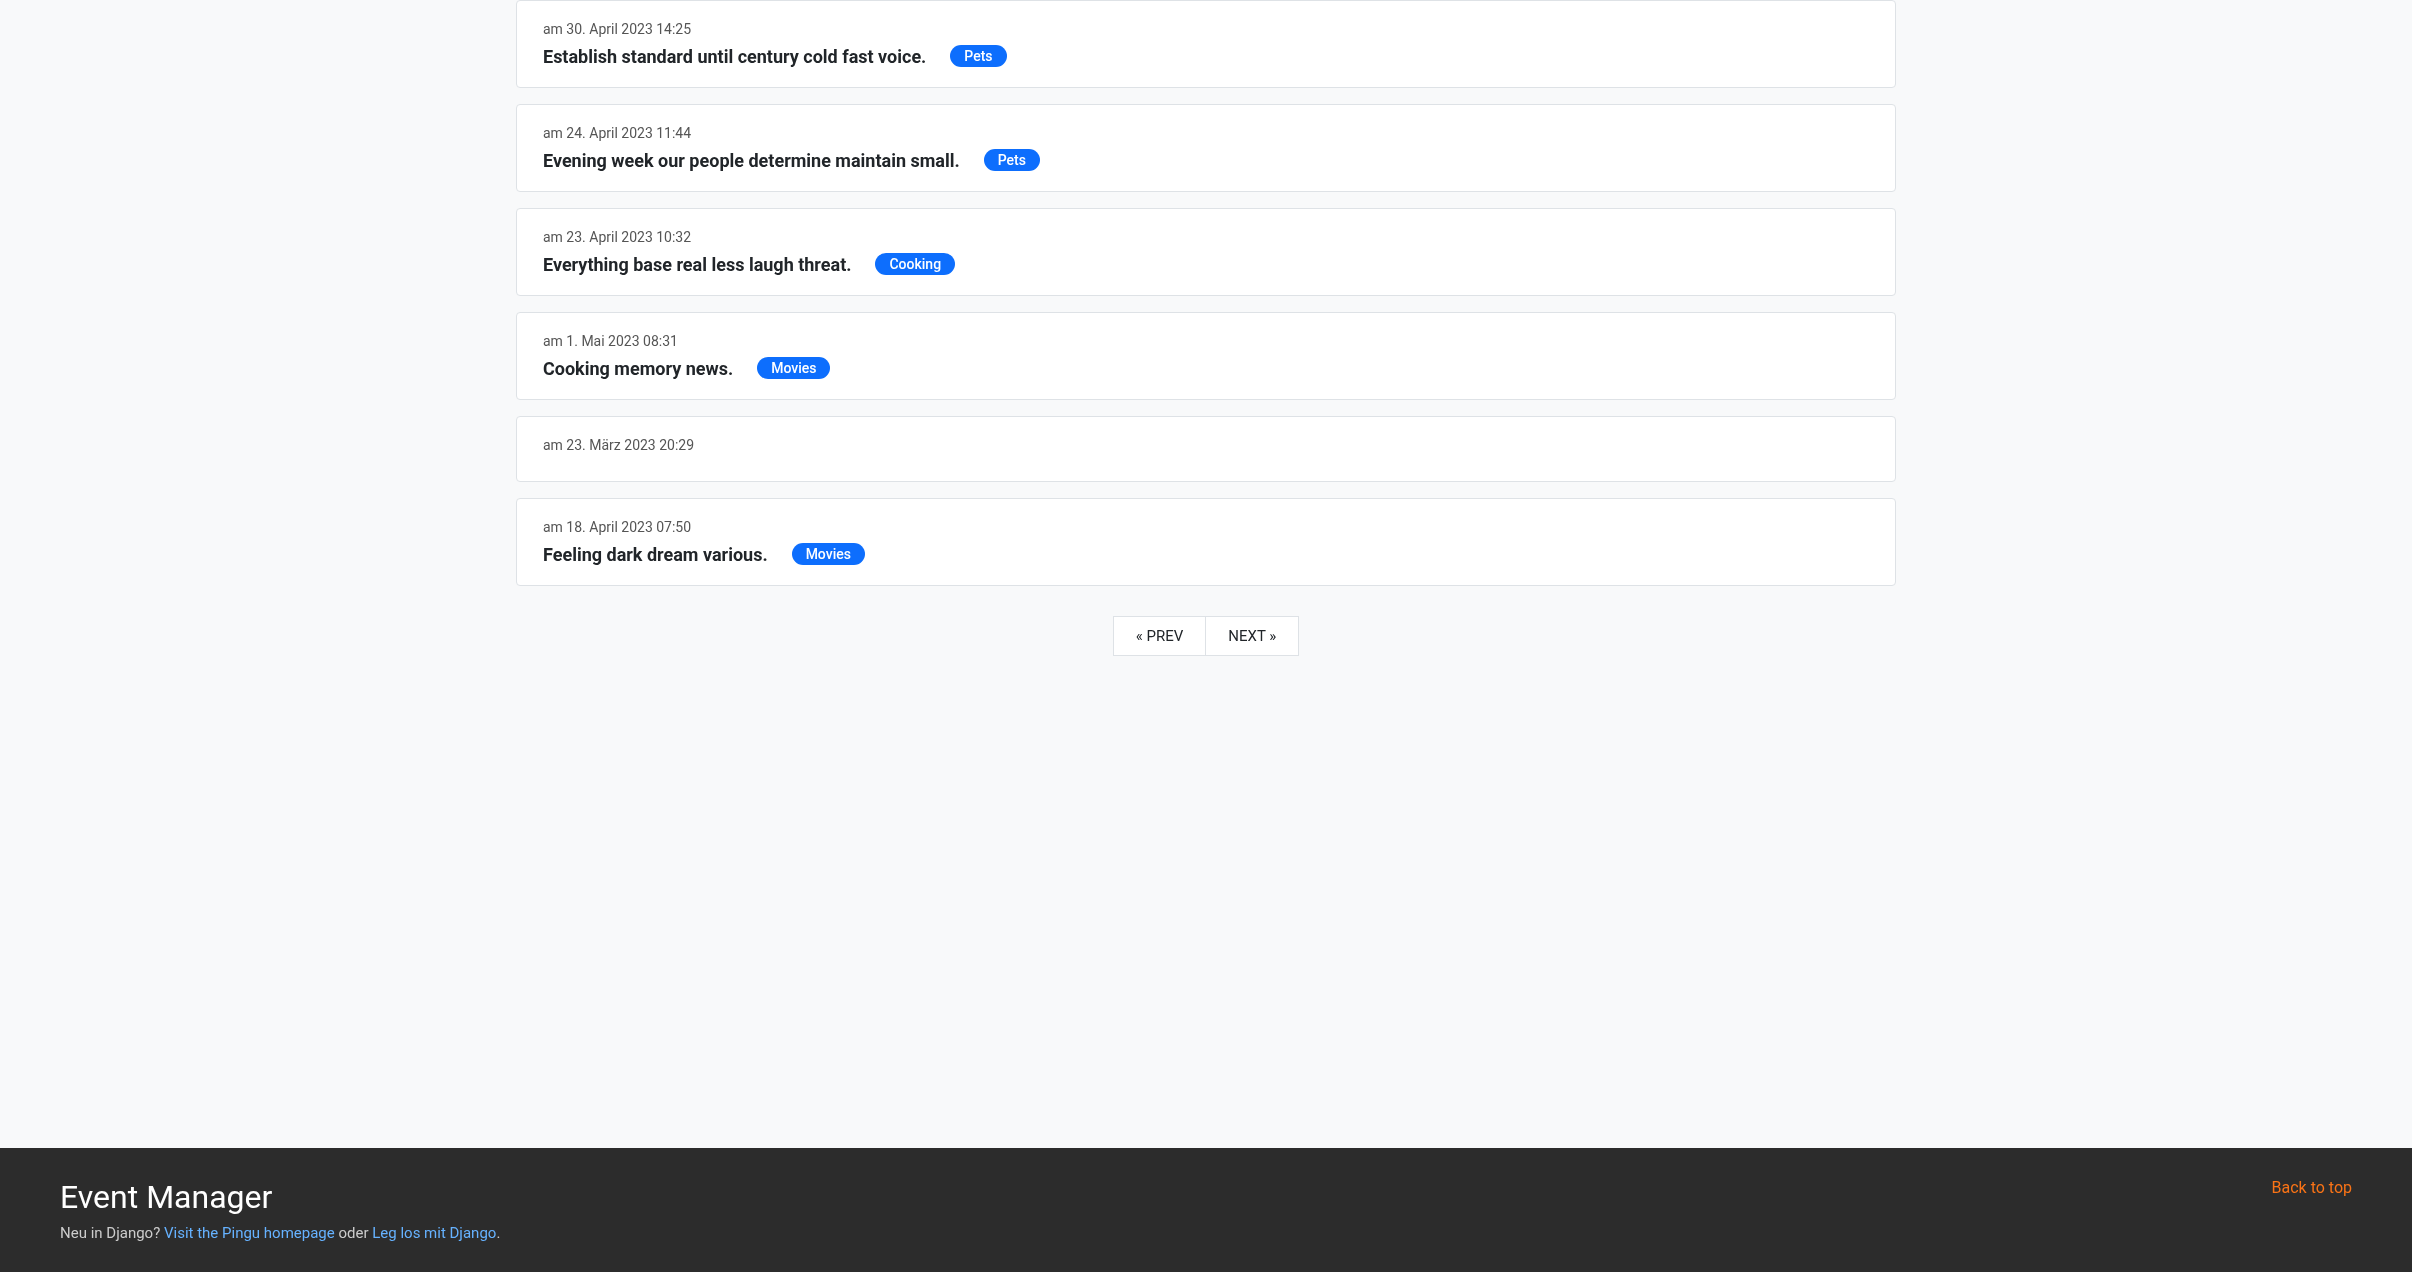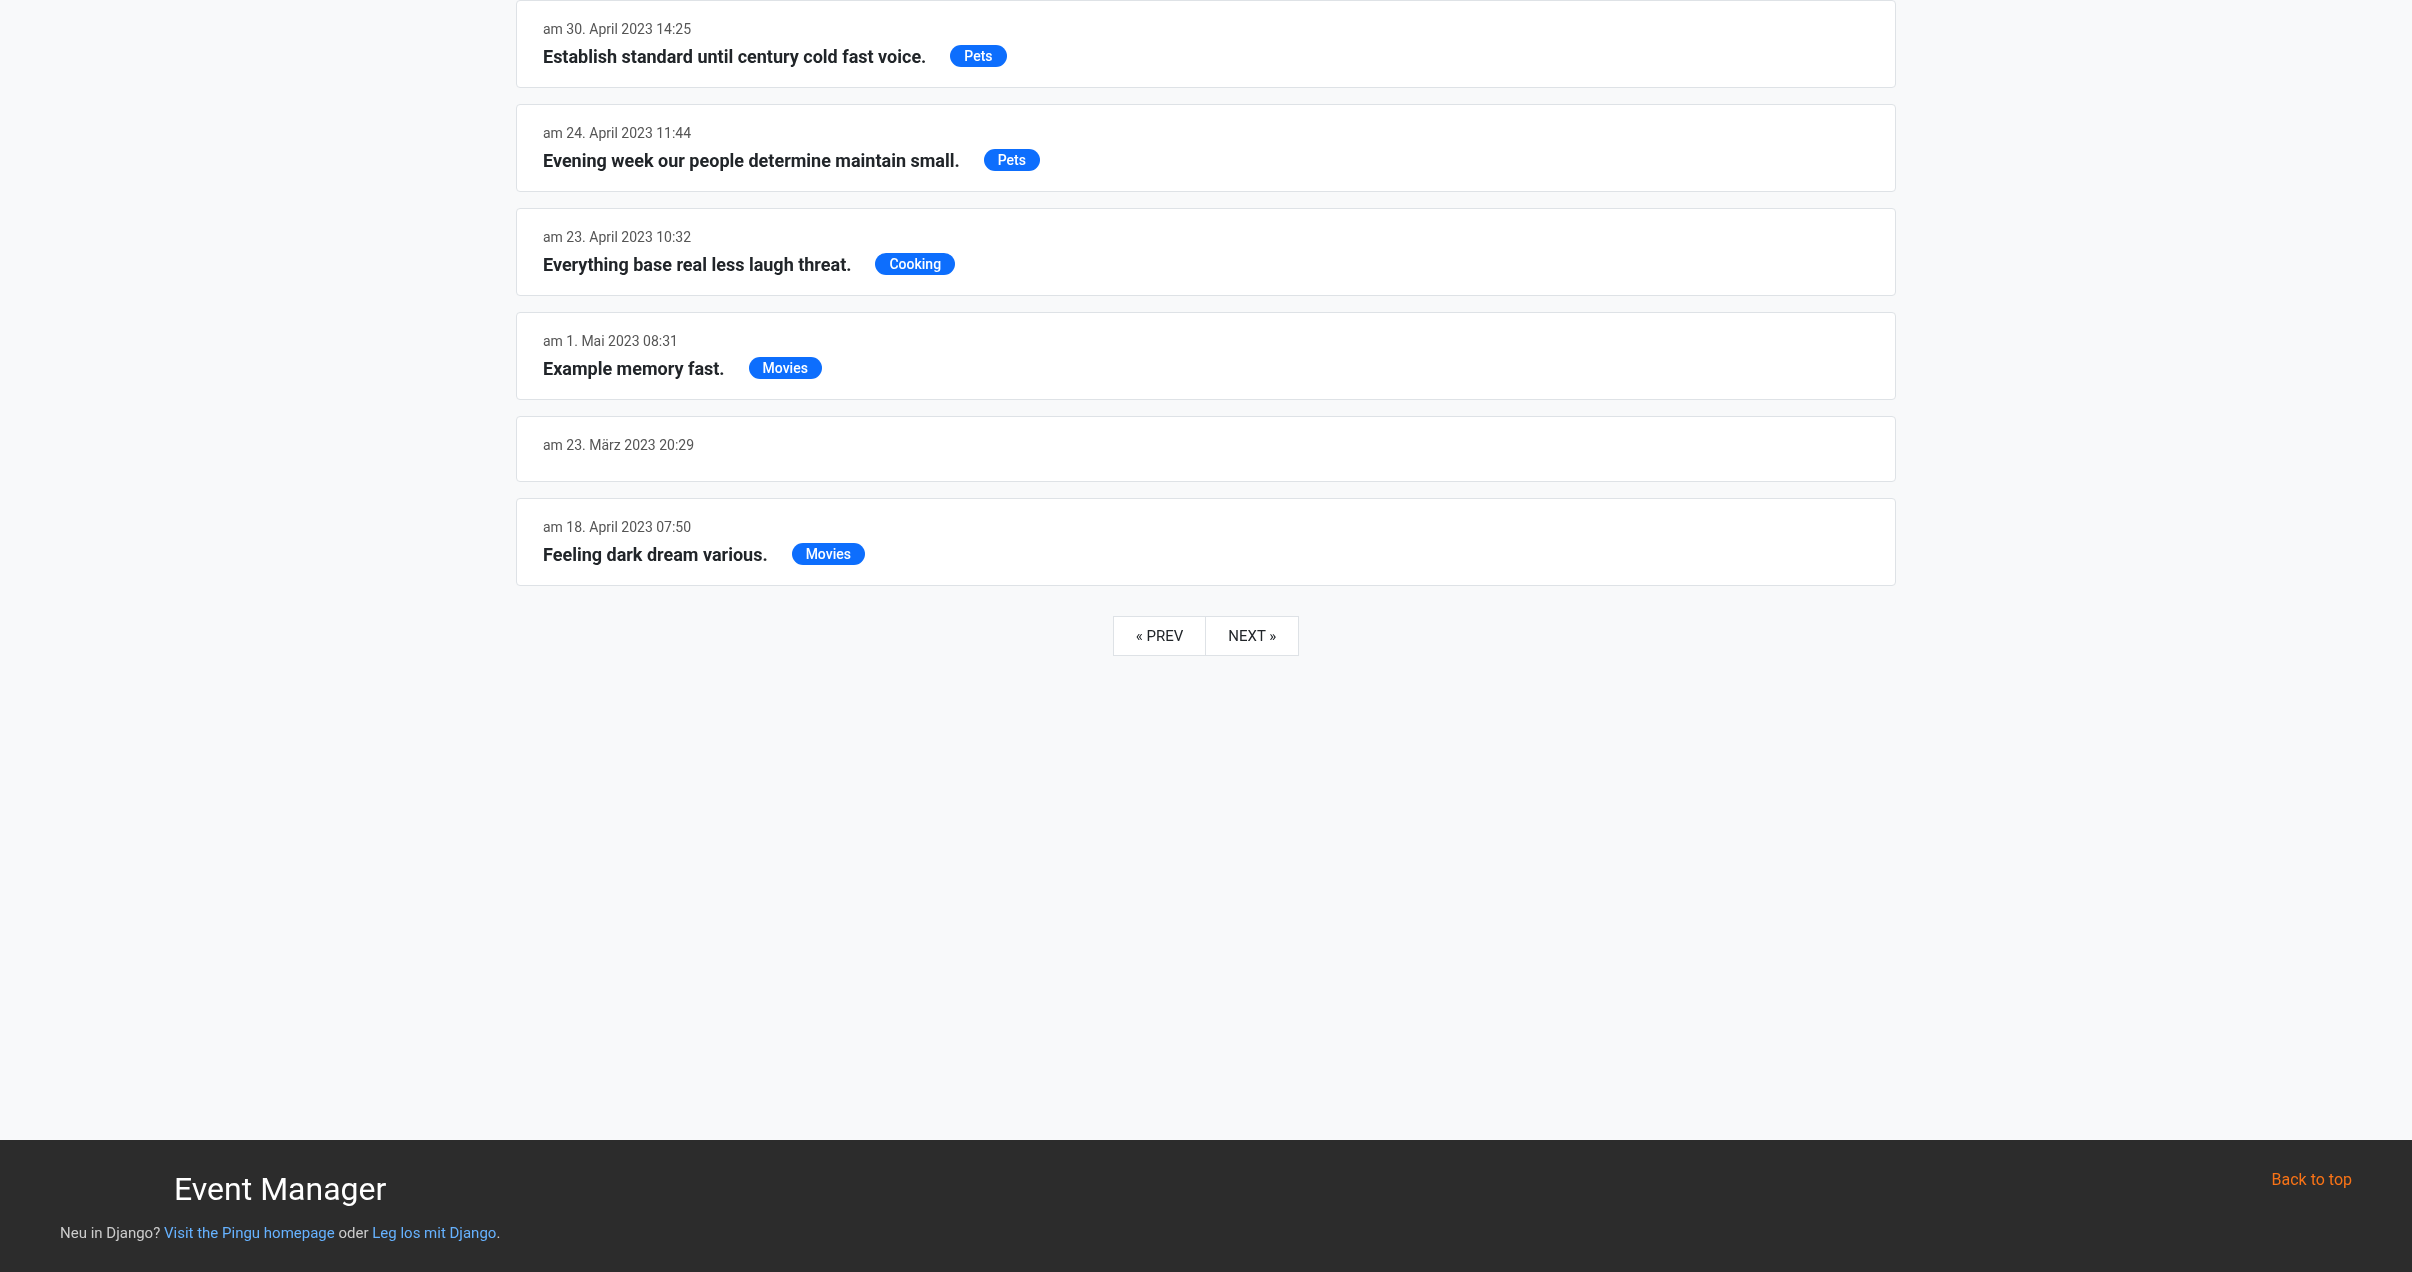--- a/index.html
+++ b/index.html
@@ -97,22 +97,21 @@
       color: #ffffff;
       padding: 30px 60px;
       display: flex;
       justify-content: space-between;
       align-items: flex-start;
     }
 
     .footer-left .footer-title {
       font-size: 32px;
       font-weight: 400;
-      margin-bottom: 16px;
-      text-align: center;
+      margin-bottom: 8px;
     }
 
     .footer-left .footer-subtitle {
       font-size: 15px;
       color: #cccccc;
     }
 
     .footer-left .footer-subtitle a {
       color: #66b2ff;
       text-decoration: none;
@@ -149,21 +148,21 @@
         <div class="article-item">
           <div class="article-date">am 23. April 2023 10:32</div>
           <div class="article-title-row">
             <span class="article-title">Everything base real less laugh threat.</span>
             <span class="category-badge">Cooking</span>
           </div>
         </div>
         <div class="article-item">
           <div class="article-date">am 1. Mai 2023 08:31</div>
           <div class="article-title-row">
-            <span class="article-title">Example memory fast.</span>
+            <span class="article-title">Cooking memory news.</span>
             <span class="category-badge">Movies</span>
           </div>
         </div>
         <div class="article-item">
           <div class="article-date">am 23. März 2023 20:29</div>
         </div>
         <div class="article-item">
           <div class="article-date">am 18. April 2023 07:50</div>
           <div class="article-title-row">
             <span class="article-title">Feeling dark dream various.</span>

